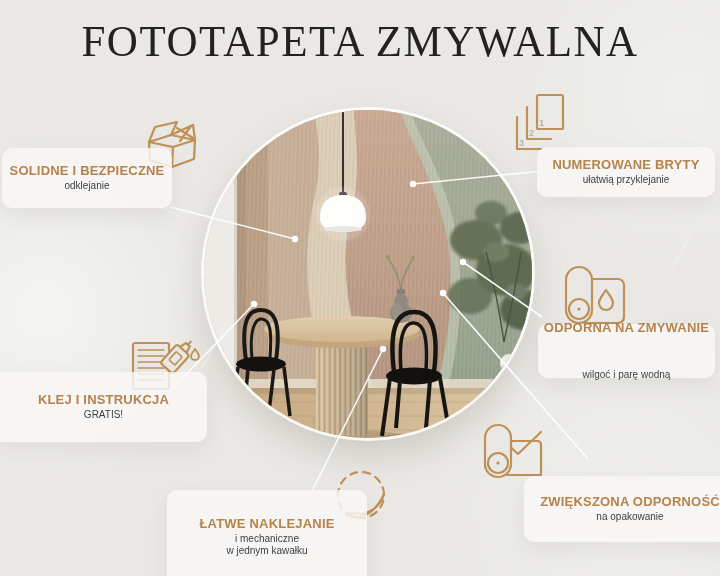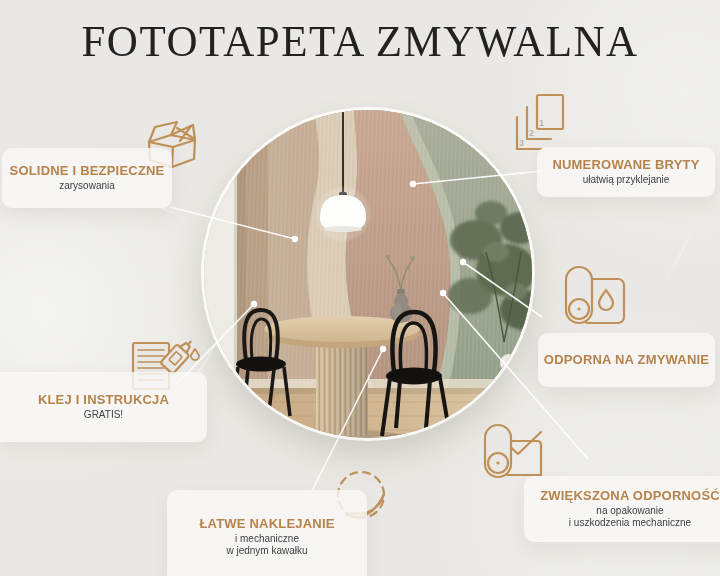--- a/index.html
+++ b/index.html
@@ -34,21 +34,21 @@
     background:rgba(249,248,246,.82);
     border-radius:10px;
     box-shadow:0 8px 20px rgba(70,62,48,.07);
     display:flex;flex-direction:column;justify-content:center;align-items:center;
     text-align:center;line-height:1.28;
   }
   .card-title{font-weight:bold;font-size:13px;color:#b5834b;letter-spacing:.2px;white-space:nowrap;}
   .card-line{font-size:10px;color:#3e3e40;white-space:nowrap;}
   .c1{left:2px;top:148px;width:170px;height:60px;}
   .c2{left:537px;top:147px;width:178px;height:50px;}
-  .c3{left:538px;top:333px;width:177px;height:54px;gap:32px;}
+  .c3{left:538px;top:324px;width:177px;height:54px;gap:32px;}
   .c4{left:524px;top:476px;width:212px;height:66px;}
   .c5{left:0px;top:372px;width:207px;height:70px;border-top-left-radius:0;border-bottom-left-radius:0;}
   .c6{left:167px;top:490px;width:200px;height:94px;}
   .icon{position:absolute;z-index:3;}
   .i-box{left:143px;top:117px;}
   .i-sheets{left:511px;top:93px;}
   .i-rolldrop{left:562px;top:265px;}
   .i-rollcheck{left:483px;top:423px;}
   .i-glue{left:131px;top:335px;}
   .i-sticker{left:334px;top:468px;}
@@ -303,36 +303,36 @@
 
   <div class="icon i-sticker">
     <svg width="58" height="56" viewBox="0 0 58 56" fill="none" stroke="#bf9057" stroke-width="2.2" stroke-linecap="round" stroke-linejoin="round">
       <circle cx="27" cy="27" r="23" stroke-dasharray="7 6" transform="rotate(-18 27 27)"></circle>
       <path d="M12,46 C26,55 42,44 50,26 C46,40 34,46 26,45.5 C20,45 15,46 12,46 Z" fill="#e9e8e4"></path>
     </svg>
   </div>
 
   <div class="card c1">
     <div class="card-title">SOLIDNE I BEZPIECZNE</div>
-    <div class="card-line">zarysowania</div>
+    <div class="card-line">odklejanie</div>
   </div>
 
   <div class="card c2">
     <div class="card-title">NUMEROWANE BRYTY</div>
     <div class="card-line">ułatwią przyklejanie</div>
   </div>
 
   <div class="card c3">
     <div class="card-title">ODPORNA NA ZMYWANIE</div>
+    <div class="card-line">wilgoć i parę wodną</div>
   </div>
 
   <div class="card c4">
     <div class="card-title">ZWIĘKSZONA ODPORNOŚĆ</div>
     <div class="card-line">na opakowanie</div>
-    <div class="card-line">i uszkodzenia mechaniczne</div>
   </div>
 
   <div class="card c5">
     <div class="card-title">KLEJ I INSTRUKCJA</div>
     <div class="card-line">GRATIS!</div>
   </div>
 
   <div class="card c6">
     <div class="card-title">ŁATWE NAKLEJANIE</div>
     <div class="card-line">i mechaniczne</div>

